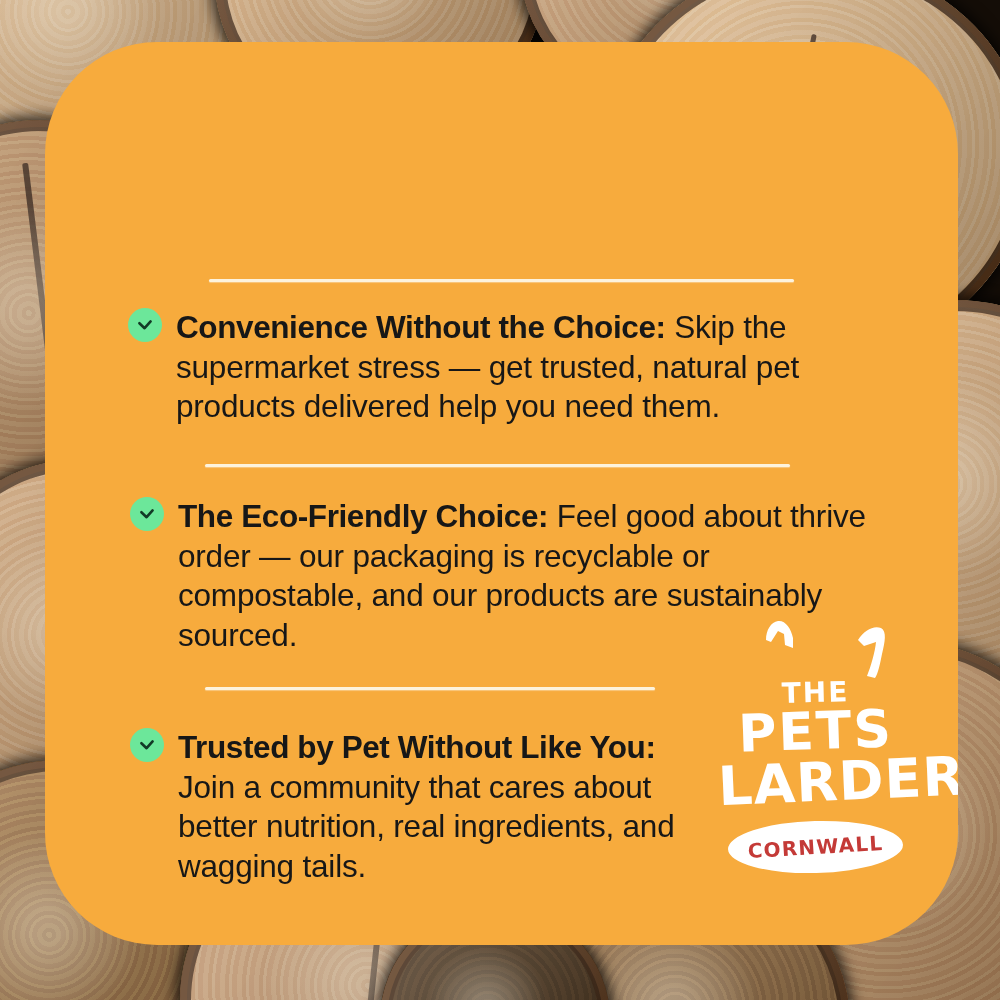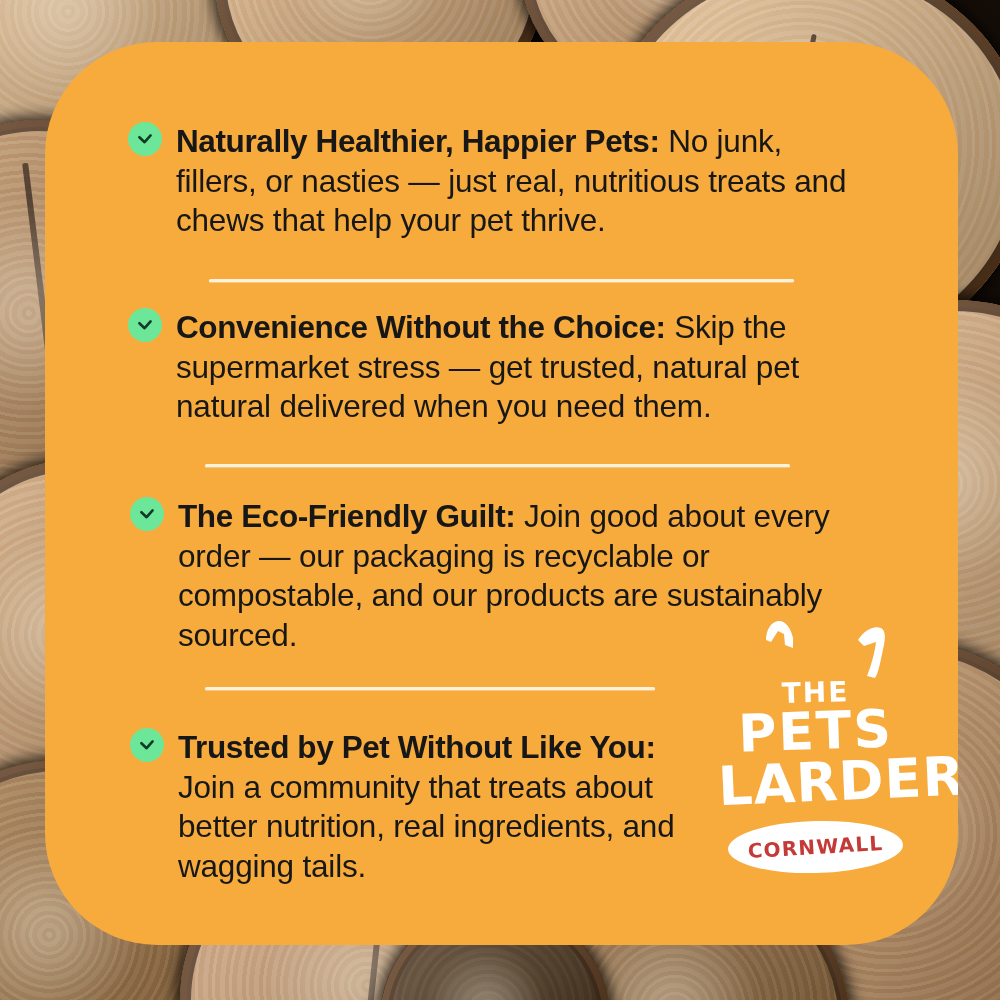--- a/index.html
+++ b/index.html
@@ -125,67 +125,57 @@
   <div class="log" style="left:520px;top:860px;width:330px;height:330px;background:#8d6840;">
     <div class="bark"></div>
     </div>
   <div class="log" style="left:380px;top:905px;width:230px;height:230px;background:#4d3720;">
     <div class="bark"></div>
     </div>
 </div>
 
 <div id="card">
 
-  <div class="benefit" style="left:83px;top:80px;width:735px;">
-    <span class="tick">
-      <svg width="20" height="20" viewBox="0 0 20 20" aria-hidden="true">
-        <path d="M4.4 8.2 L9.6 13.2 L15.6 6.4" fill="none" stroke="#123a26" stroke-width="2.6" stroke-linecap="round" stroke-linejoin="round"></path>
-      </svg>
-    </span>
-    <div class="btext">
-      <b>Naturally Healthier, Happier Pets:</b><span> No junk, fillers, or nasties — just real, nutritious treats and chews that help your pet thrive.</span>
-    </div>
-  </div>
 
   <div class="divider" style="left:164px;top:237px;width:585px;"></div>
 
   <div class="benefit" style="left:83px;top:266px;width:750px;">
     <span class="tick">
       <svg width="20" height="20" viewBox="0 0 20 20" aria-hidden="true">
         <path d="M4.4 8.2 L9.6 13.2 L15.6 6.4" fill="none" stroke="#123a26" stroke-width="2.6" stroke-linecap="round" stroke-linejoin="round"></path>
       </svg>
     </span>
     <div class="btext">
-      <b>Convenience Without the Choice:</b><span> Skip the supermarket stress — get trusted, natural pet natural delivered when you need them.</span>
+      <b>Convenience Without the Choice:</b><span> Skip the supermarket stress — get trusted, natural pet products delivered help you need them.</span>
     </div>
   </div>
 
   <div class="divider" style="left:160px;top:422px;width:585px;"></div>
 
   <div class="benefit" style="left:85px;top:455px;width:752px;">
     <span class="tick">
       <svg width="20" height="20" viewBox="0 0 20 20" aria-hidden="true">
         <path d="M4.4 8.2 L9.6 13.2 L15.6 6.4" fill="none" stroke="#123a26" stroke-width="2.6" stroke-linecap="round" stroke-linejoin="round"></path>
       </svg>
     </span>
     <div class="btext">
-      <b>The Eco-Friendly Guilt:</b><span> Join good about every order — our packaging is recyclable or compostable, and our products are sustainably sourced.</span>
+      <b>The Eco-Friendly Choice:</b><span> Feel good about thrive order — our packaging is recyclable or compostable, and our products are sustainably sourced.</span>
     </div>
   </div>
 
   <div class="divider" style="left:160px;top:645px;width:450px;"></div>
 
   <div class="benefit" style="left:85px;top:686px;width:555px;">
     <span class="tick">
       <svg width="20" height="20" viewBox="0 0 20 20" aria-hidden="true">
         <path d="M4.4 8.2 L9.6 13.2 L15.6 6.4" fill="none" stroke="#123a26" stroke-width="2.6" stroke-linecap="round" stroke-linejoin="round"></path>
       </svg>
     </span>
     <div class="btext">
-      <b>Trusted by Pet Without Like You:</b><span> Join a community that treats about better nutrition, real ingredients, and wagging tails.</span>
+      <b>Trusted by Pet Without Like You:</b><span> Join a community that cares about better nutrition, real ingredients, and wagging tails.</span>
     </div>
   </div>
 
   <div id="logo" style="left:673px;top:576px;">
     <svg class="ear" style="left:40px;top:0px;" width="48" height="52" viewBox="0 0 48 52">
       <path d="M8 22 C8 12 13 4 20 3 C27 2 33 10 35 20 L35 30 L27 27 L26 16 L20 13 L13 24 Z" fill="#ffffff"></path>
     </svg>
     <svg class="ear" style="left:132px;top:6px;" width="42" height="60" viewBox="0 0 42 60">
       <path d="M8 16 C14 6 24 1 31 4 C37 7 35 18 32 30 C30 40 28 50 25 54 L17 52 C21 42 25 28 26 18 L14 22 Z" fill="#ffffff"></path>
     </svg>

